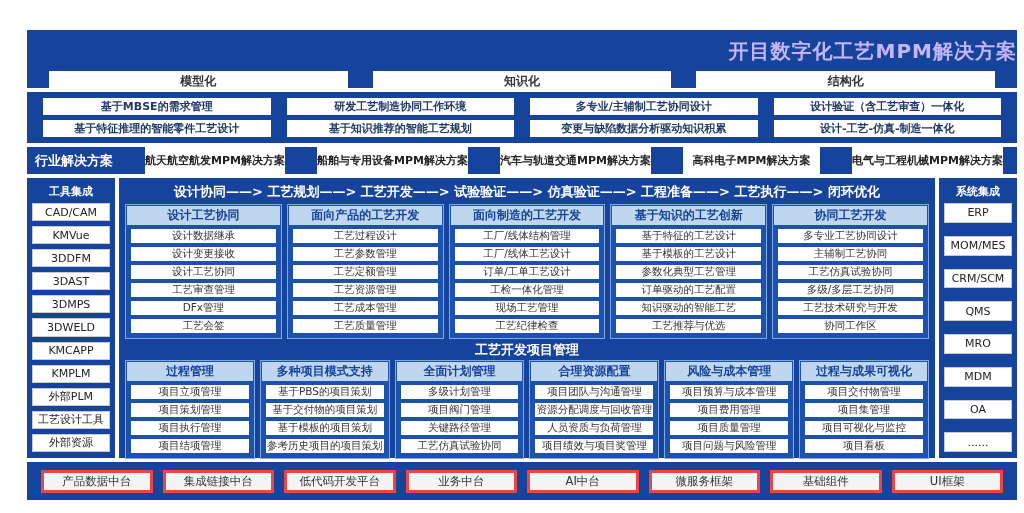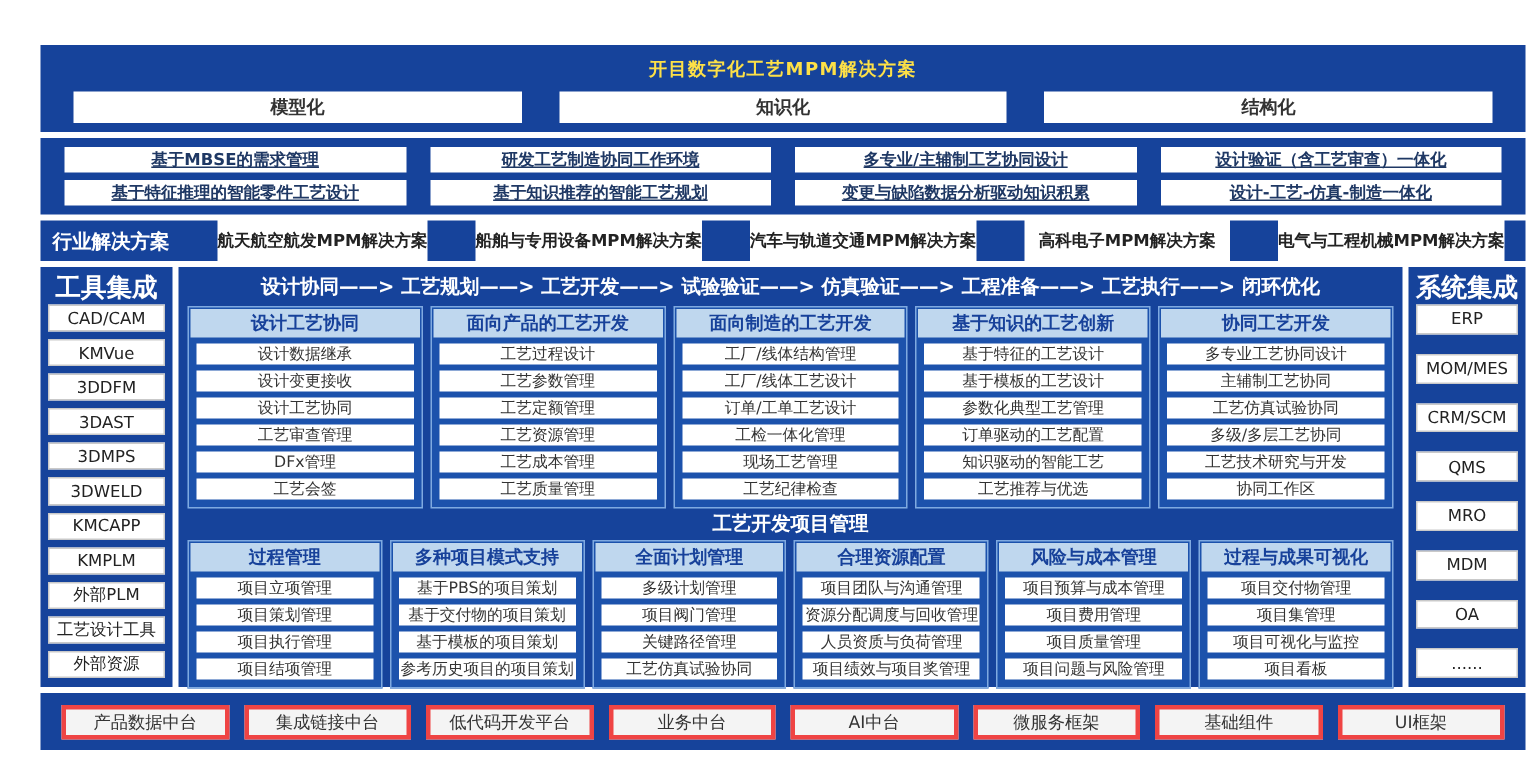--- a/index.html
+++ b/index.html
@@ -13,43 +13,43 @@
   html,body{margin:0;padding:0;}
   body{
     width:1024px;height:513px;background:#fff;
     font-family:"DejaVu Sans","Liberation Sans",sans-serif;
   }
   .stage{position:relative;width:1024px;height:513px;background:#fff;overflow:hidden;}
   .band{position:absolute;left:27px;width:990px;background:var(--blue);}
 
   
   .band-top{top:30px;height:58px;}
-  .main-title{padding-top:8px;text-align:center;color:#fde047;font-size:12px;font-weight:bold;letter-spacing:1px;}
+  .main-title{padding-top:8px;text-align:right;color:#c4b5fd;font-size:20px;font-weight:bold;letter-spacing:1px;}
   .pillars{display:flex;gap:25px;padding:6px 22px 12px;}
   .pillar{flex:1;height:21px;background:#fff;display:flex;align-items:center;justify-content:center;
     font-size:12px;font-weight:bold;color:#333;}
 
   
   .band-cap{top:92px;height:51px;display:flex;flex-direction:column;justify-content:center;gap:5px;}
   .cap-row{display:flex;gap:16px;padding:0 16px;}
   .cap-box{flex:1;height:17px;background:#fff;display:flex;align-items:center;justify-content:center;
-    font-size:11px;font-weight:bold;color:#1F3864;white-space:nowrap;text-decoration:underline;}
+    font-size:11px;font-weight:bold;color:#1F3864;white-space:nowrap;}
 
   
   .band-industry{top:147px;height:27px;display:flex;align-items:center;gap:32px;padding:0 14px 0 8px;}
   .ind-label{color:#fff;font-weight:bold;font-size:13px;white-space:nowrap;}
   .ind-box{flex:1;height:33px;background:#fff;display:flex;align-items:center;justify-content:center;
     font-size:11px;font-weight:bold;color:#222;white-space:nowrap;}
 
   
   .side-panel{position:absolute;top:178px;height:280px;background:var(--blue);
     padding:3px 5px 6px;display:flex;flex-direction:column;}
   .tools-panel{left:27px;width:88px;}
   .systems-panel{left:939px;width:78px;}
-  .side-title{color:#fff;font-weight:bold;font-size:17px;text-align:center;height:22px;line-height:22px;flex:none;}
+  .side-title{color:#fff;font-weight:bold;font-size:11px;text-align:center;height:22px;line-height:22px;flex:none;}
   .side-list{flex:1;display:flex;flex-direction:column;gap:5px;}
   .sys-list{gap:13px;}
   .side-box{flex:1;background:#fff;border:1px solid #c9c9c9;display:flex;align-items:center;justify-content:center;
     font-size:11px;color:#222;white-space:nowrap;}
 
   
   .center-panel{position:absolute;left:119px;top:178px;width:816px;height:280px;background:var(--blue);
     padding:2px 6px 5px;display:flex;flex-direction:column;}
   .flow{height:24px;line-height:24px;text-align:center;color:#fff;font-weight:bold;font-size:13px;white-space:nowrap;}
   .cols{display:flex;gap:5px;}

